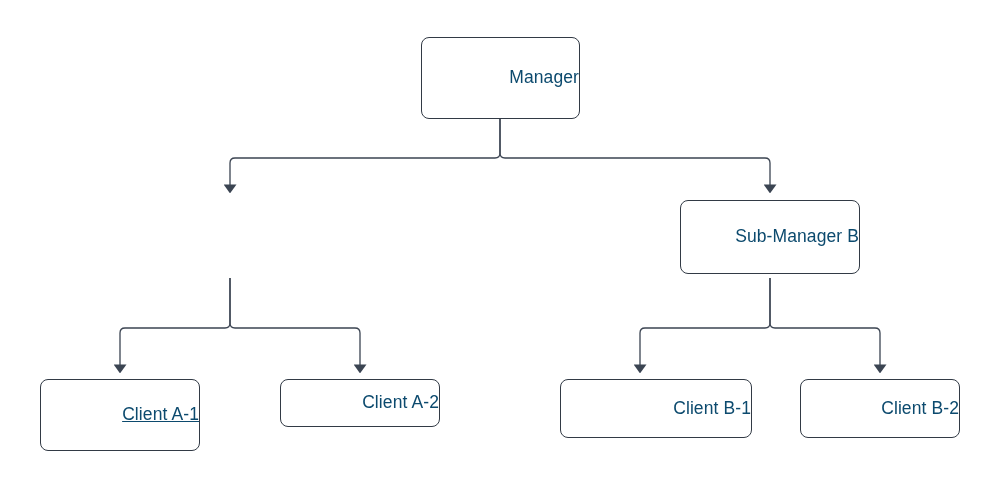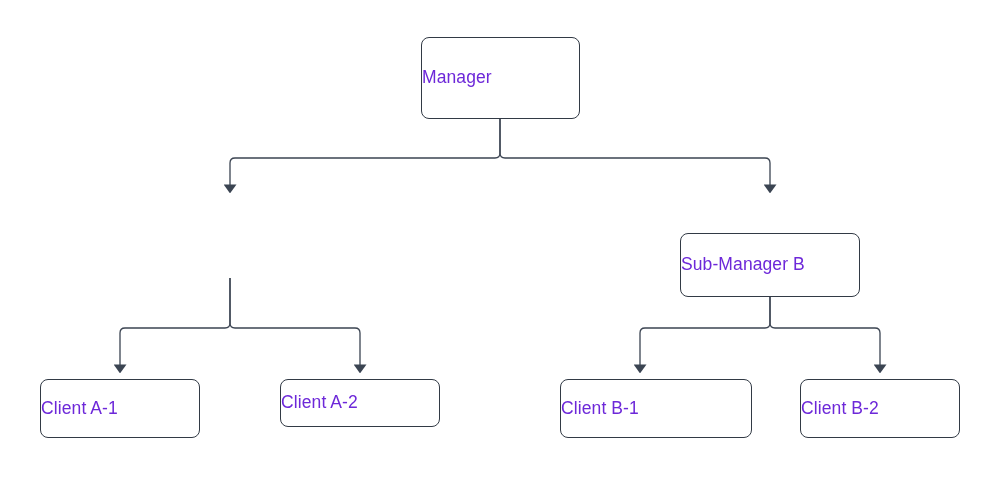--- a/index.html
+++ b/index.html
@@ -27,35 +27,35 @@
     height: 480px;
   }
   .node {
     position: absolute;
     box-sizing: border-box;
     background: #ffffff;
     border: 1.3px solid #323a45;
     border-radius: 8px;
     display: flex;
     align-items: center;
-    justify-content: flex-start;
-    color: #6d28d9;
+    justify-content: flex-end;
+    color: #0c4a6e;
     font-size: 17.5px;
     line-height: 1;
     letter-spacing: 0.1px;
     white-space: nowrap;
   }
   .node-label {
     display: block;
     pointer-events: none;
   }
   #node-manager      { left: 421px; top: 37px;  width: 159px; height: 82px; }
   #node-sub-manager-a{ left: 140px; top: 200px; width: 180px; height: 78px; }
-  #node-sub-manager-b{ left: 680px; top: 200px; width: 180px; height: 64px; margin-top: 33px; }
-  #node-client-a-1   { left: 40px;  top: 379px; width: 160px; height: 59px; }
+  #node-sub-manager-b{ left: 680px; top: 200px; width: 180px; height: 74px; }
+  #node-client-a-1   { left: 40px;  top: 379px; width: 160px; height: 72px; text-decoration: underline; }
   #node-client-a-2   { left: 280px; top: 379px; width: 160px; height: 48px; }
   #node-client-b-1   { left: 560px; top: 379px; width: 192px; height: 59px; }
   #node-client-b-2   { left: 800px; top: 379px; width: 160px; height: 59px; }
 </style>
 </head>
 <body>
 
 <div id="diagram-canvas">
 
   <svg id="connector-layer" viewBox="0 0 1000 480" width="1000" height="480" aria-hidden="true">

